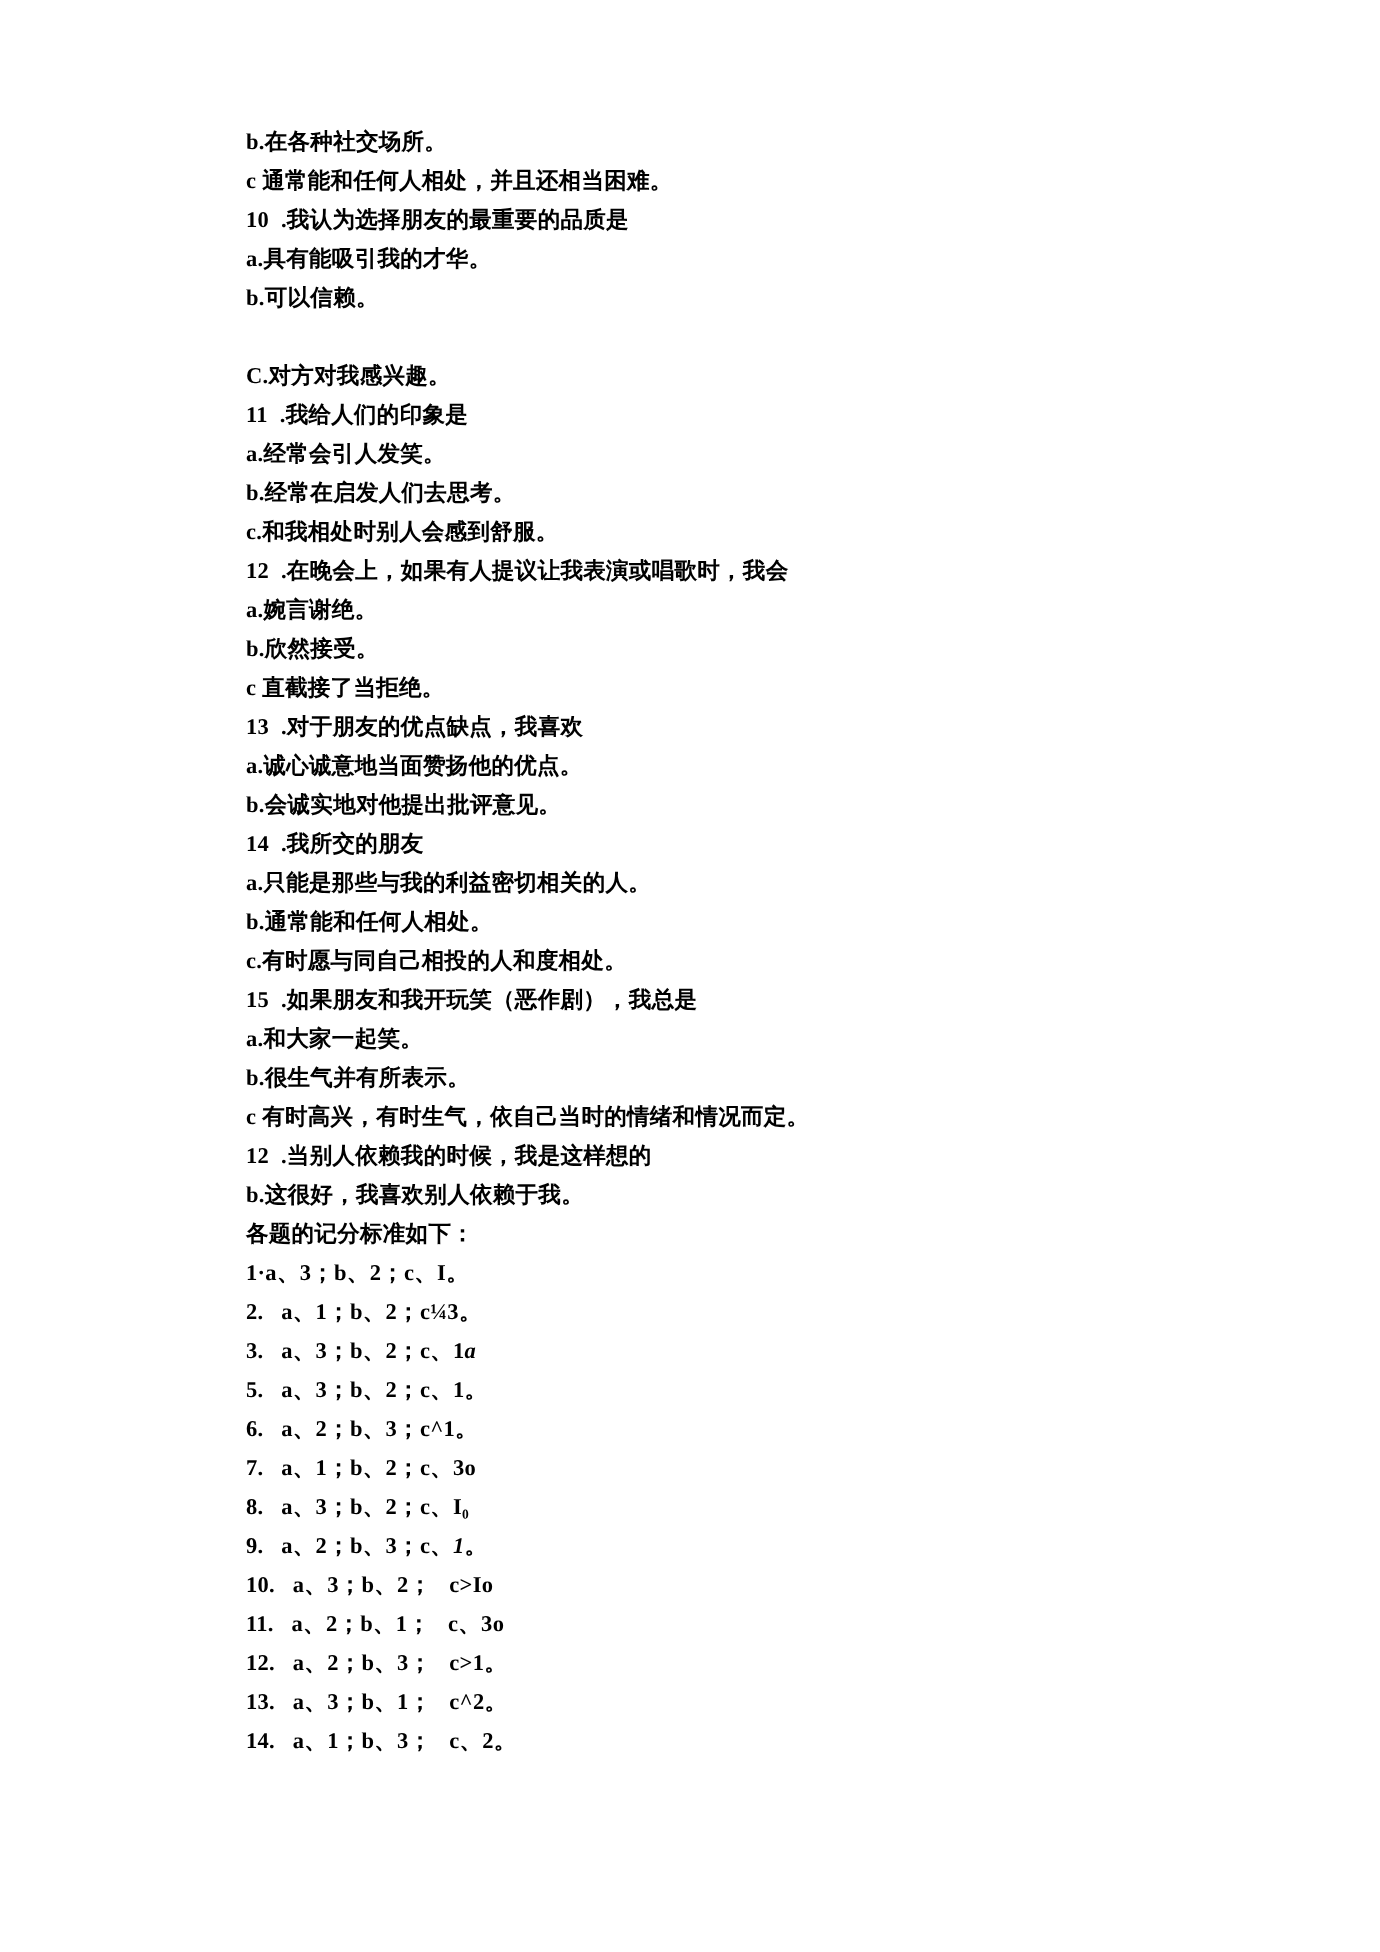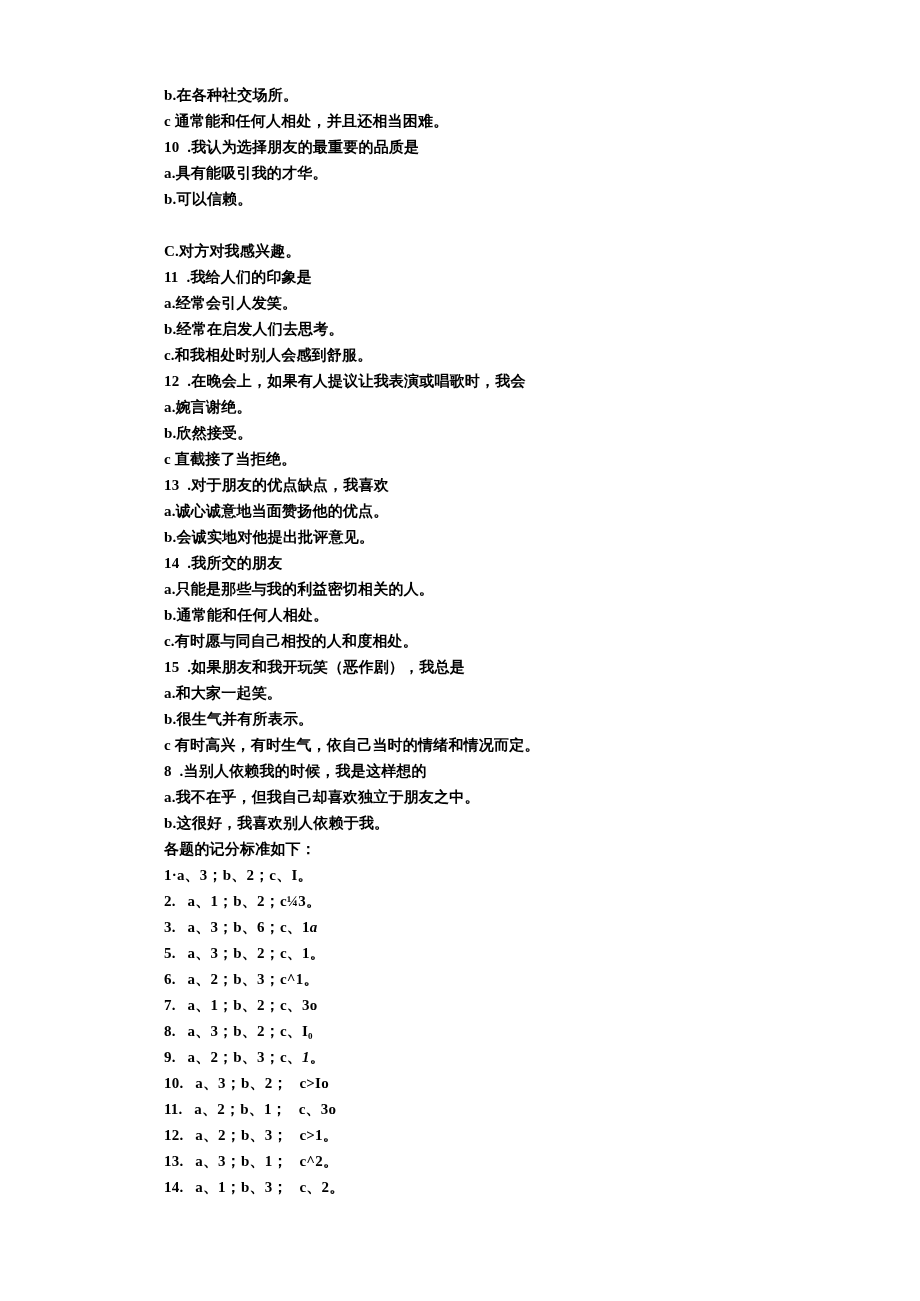--- a/index.html
+++ b/index.html
@@ -49,27 +49,26 @@
     <div class="line"><span>a.诚心诚意地当面赞扬他的优点。</span></div>
     <div class="line"><span>b.会诚实地对他提出批评意见。</span></div>
     <div class="line"><span>14  .我所交的朋友</span></div>
     <div class="line"><span>a.只能是那些与我的利益密切相关的人。</span></div>
     <div class="line"><span>b.通常能和任何人相处。</span></div>
     <div class="line"><span>c.有时愿与同自己相投的人和度相处。</span></div>
     <div class="line"><span>15  .如果朋友和我开玩笑（恶作剧），我总是</span></div>
     <div class="line"><span>a.和大家一起笑。</span></div>
     <div class="line"><span>b.很生气并有所表示。</span></div>
     <div class="line"><span>c 有时高兴，有时生气，依自己当时的情绪和情况而定。</span></div>
-    <div class="line"><span>8  .当别人依赖我的时候，我是这样想的</span></div>
-    <div class="line"><span>a.我不在乎，但我自己却喜欢独立于朋友之中。</span></div>
+    <div class="line"><span>12  .当别人依赖我的时候，我是这样想的</span></div>
     <div class="line"><span>b.这很好，我喜欢别人依赖于我。</span></div>
     <div class="line"><span>各题的记分标准如下：</span></div>
     <div class="line"><span>1·a、3；b、2；c、I。</span></div>
     <div class="line"><span>2.   a、1；b、2；c¼3。</span></div>
-    <div class="line"><span>3.   a、3；b、6；c、1</span><span class="italic">a</span></div>
+    <div class="line"><span>3.   a、3；b、2；c、1</span><span class="italic">a</span></div>
     <div class="line"><span>5.   a、3；b、2；c、1。</span></div>
     <div class="line"><span>6.   a、2；b、3；c^1。</span></div>
     <div class="line"><span>7.   a、1；b、2；c、3o</span></div>
     <div class="line"><span>8.   a、3；b、2；c、I₀</span></div>
     <div class="line"><span>9.   a、2；b、3；c、</span><span class="italic">1</span><span>。</span></div>
     <div class="line"><span>10.   a、3；b、2；   c&gt;Io</span></div>
     <div class="line"><span>11.   a、2；b、1；   c、3o</span></div>
     <div class="line"><span>12.   a、2；b、3；   c&gt;1。</span></div>
     <div class="line"><span>13.   a、3；b、1；   c^2。</span></div>
     <div class="line"><span>14.   a、1；b、3；   c、2。</span></div>

